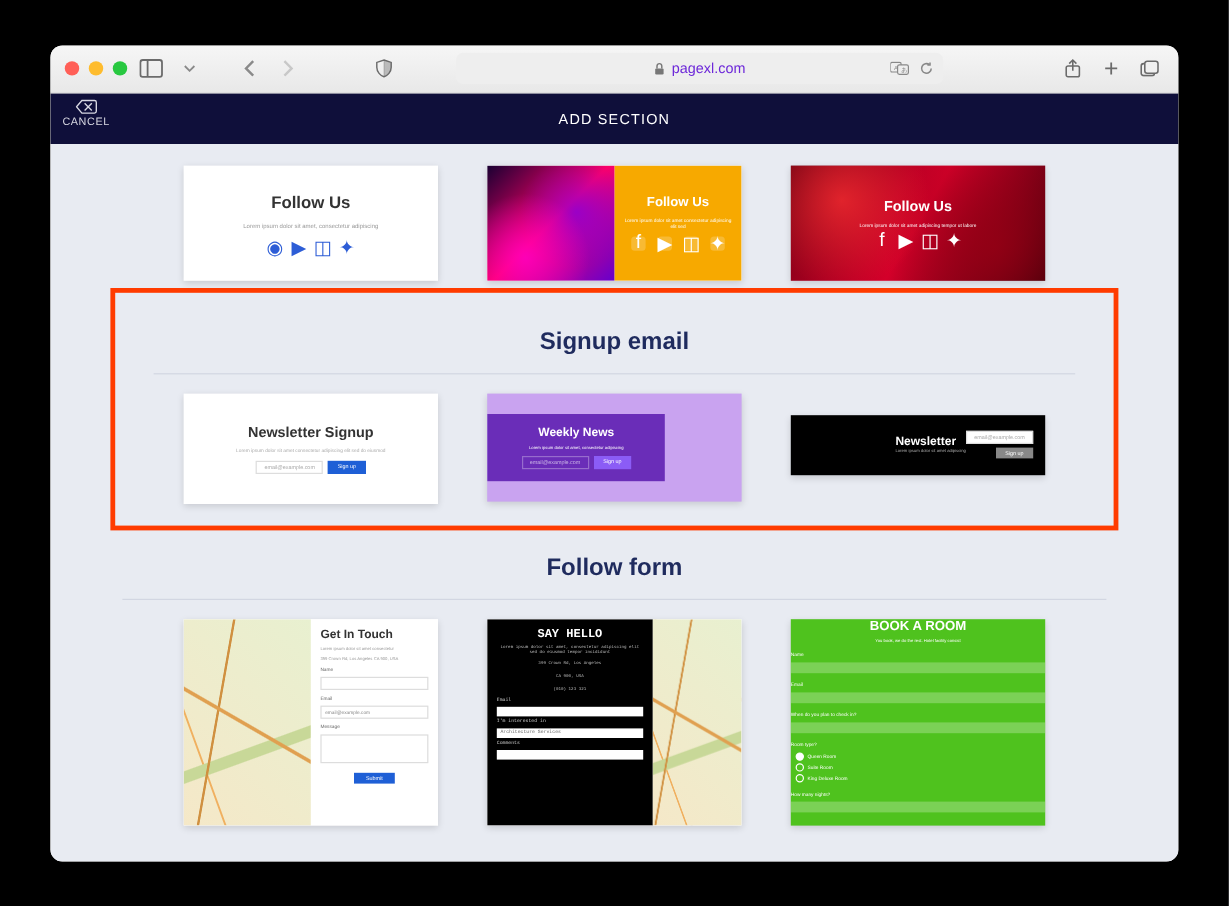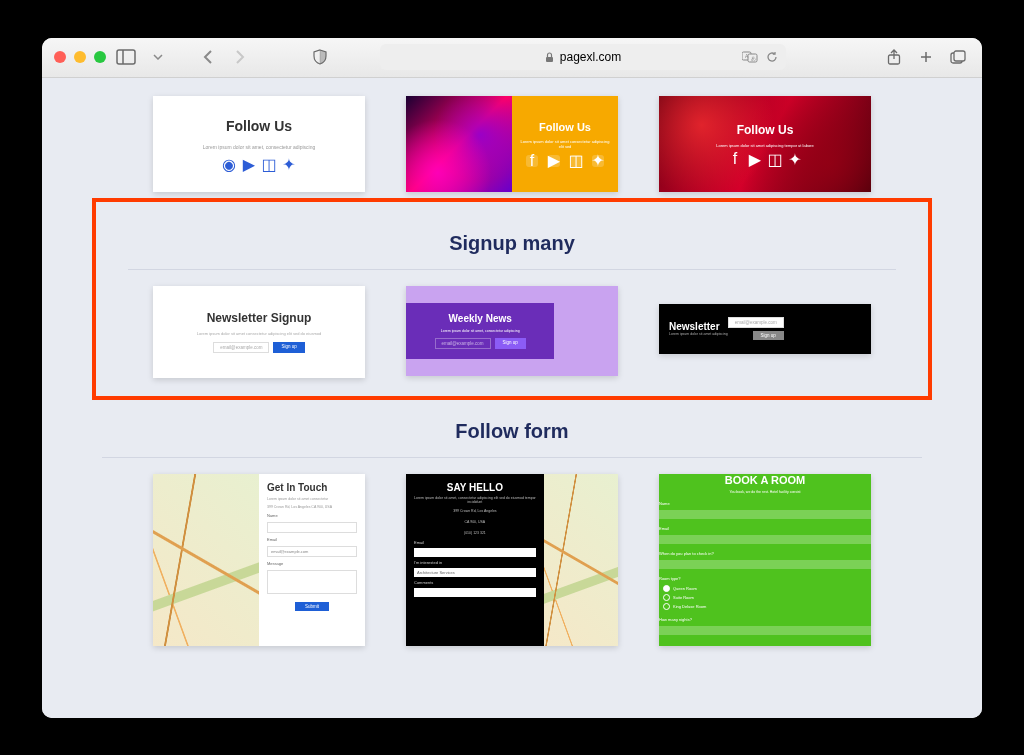--- a/index.html
+++ b/index.html
@@ -42,21 +42,21 @@
 .url-bar {
   flex: 1;
   margin: 0 40px;
   height: 26px;
   background: #eeeeee;
   border-radius: 6px;
   display: flex;
   align-items: center;
   justify-content: center;
   font-size: 12px;
-  color: #000000;
+  color: #6d28d9;
   gap: 6px;
   position: relative;
 }
 .url-bar .right-icons { position:absolute; right:8px; display:flex; gap:8px; }
 .app-header {
   height: 42px;
   background: #0f0f3a;
   display: flex;
   align-items: center;
   justify-content: center;
@@ -127,21 +127,21 @@
 .signup1 .desc { font-size:4px; color:#aaa; }
 .input-row { display:flex; gap:4px; }
 .fake-input { font-size:4.5px; color:#aaa; border:1px solid #ddd; padding:2px 6px; background:#fff; }
 .fake-btn { font-size:4.5px; color:#fff; padding:2px 8px; }
 .signup2 { height:90px; background:#c9a3f0; display:flex; align-items:center; justify-content:flex-start; }
 .signup2 .inner { width:70%; background:#6a2db8; padding:10px; display:flex; flex-direction:column; align-items:center; gap:5px; color:#fff; }
 .signup2 h4 { font-size:10px; font-weight:600; }
 .signup2 .desc { font-size:3.5px; text-align:center; }
 .signup2 .fake-input { border:1px solid rgba(255,255,255,0.3); background:transparent; color:rgba(255,255,255,0.6); }
 .signup2 .fake-btn { background:#8b5cf6; }
-.signup3 { height:50px; background:#000; display:flex; align-items:center; justify-content:flex-start; color:#fff; padding:6px 10px; margin-top:18px;}
+.signup3 { height:50px; background:#000; display:flex; align-items:center; justify-content:flex-end; color:#fff; padding:6px 10px; margin-top:18px;}
 .signup3 .left h4 { font-size:10px; font-weight:600; }
 .signup3 .left .desc { font-size:3.5px; color:#aaa; }
 .signup3 .right { display:flex; flex-direction:column; gap:3px; align-items:flex-end; }
 .signup3 .fake-input { background:#fff; color:#aaa; }
 .signup3 .fake-btn { background:#888; }
 
 .contact-row .card { height: 172px; }
 .contact1 { display:flex; }
 .mapbg { background: linear-gradient(45deg,#f5e8c8,#e8f0d0); position:relative; overflow:hidden; }
 .mapbg::before { content:''; position:absolute; inset:0; background-image:
@@ -152,21 +152,21 @@
 }
 .contact1 .map { width:50%; }
 .contact1 .form { width:50%; background:#fff; padding:8px; display:flex; flex-direction:column; gap:4px; }
 .contact1 h4 { font-size:10px; color:#333; font-weight:600; }
 .contact1 .desc { font-size:3.5px; color:#999; }
 .form-field { font-size:4px; color:#888; border:1px solid #ddd; padding:2px 3px; background:#fff; }
 .form-label { font-size:4px; color:#666; }
 .textarea { height:24px; }
 .submit-blue { background:#1e5fd6; color:#fff; font-size:4.5px; padding:2px 10px; align-self:center; margin-top:4px;}
 .contact2 { display:flex; }
-.contact2 .dark { width:65%; background:#000; color:#fff; padding:8px; display:flex; flex-direction:column; gap:3px; }
+.contact2 .dark { width:65%; background:#000; color:#fff; padding:8px; display:flex; flex-direction:column; gap:3px;font-family:Liberation Mono, monospace; }
 .contact2 .dark h4 { font-size:10px; text-align:center; }
 .contact2 .dark .desc { font-size:3.5px; text-align:center; color:#bbb; }
 .contact2 .dark .addr { font-size:3.5px; text-align:center; color:#bbb; margin:2px 0;}
 .contact2 .dark .form-label { color:#ccc; }
 .contact2 .dark .form-field { background:#fff; color:#666; border:none; }
 .contact2 .map { width:35%; }
 .contact3 { background:#4fc21e; color:#fff; display:flex; flex-direction:column; gap:4px; }
 .contact3 h4 { font-size:11px; text-align:center; font-weight:700; }
 .contact3 .desc { font-size:3.5px; text-align:center; }
 .contact3 .form-label { color:#fff; font-size:4px; margin-top:3px;}
@@ -250,20 +250,30 @@
         </svg>
     </div>
     <div class="tb-btn">
       <svg width="16" height="14" viewBox="0 0 16 14">
           <rect x="1" y="3" width="11" height="10" rx="2" fill="none" stroke="#6b6b6b" stroke-width="1.3"></rect>
           <rect x="4" y="1" width="11" height="10" rx="2" fill="#f0f0f0" stroke="#6b6b6b" stroke-width="1.3"></rect>
         </svg>
     </div>
   </div>
 
+  <div class="app-header">
+    <div class="cancel-btn">
+      <svg viewBox="0 0 24 18">
+          <path d="M7 2h14a2 2 0 012 2v10a2 2 0 01-2 2H7l-6-7z" fill="none" stroke="#d8d8e2" stroke-width="1.5"></path>
+          <path d="M10 5l8 8M18 5l-8 8" stroke="#d8d8e2" stroke-width="1.5"></path>
+        </svg>
+      <span>CANCEL</span>
+    </div>
+    <div class="app-title">ADD SECTION</div>
+  </div>
 
   <div class="content">
 
     <div class="row">
       <div class="card follow1">
         <h4>Follow Us</h4>
         <div class="desc">Lorem ipsum dolor sit amet, consectetur adipiscing</div>
         <div class="social-row">
           <span class="sicon blue">◉</span>
           <span class="sicon blue">▶</span>
@@ -290,21 +300,21 @@
         <div class="social-row">
           <span class="sicon white">f</span>
           <span class="sicon white">▶</span>
           <span class="sicon white">◫</span>
           <span class="sicon white">✦</span>
         </div>
       </div>
     </div>
 
     <div class="highlight-box">
-      <div class="section-title">Signup many</div>
+      <div class="section-title">Signup email</div>
       <div class="divider"></div>
       <div class="row" style="margin-top:16px; padding:0;">
         <div class="card signup1">
           <h4>Newsletter Signup</h4>
           <div class="desc">Lorem ipsum dolor sit amet consectetur adipiscing elit sed do eiusmod</div>
           <div class="input-row">
             <div class="fake-input">email@example.com</div>
             <div class="fake-btn" style="background:#1e5fd6">Sign up</div>
           </div>
         </div>

